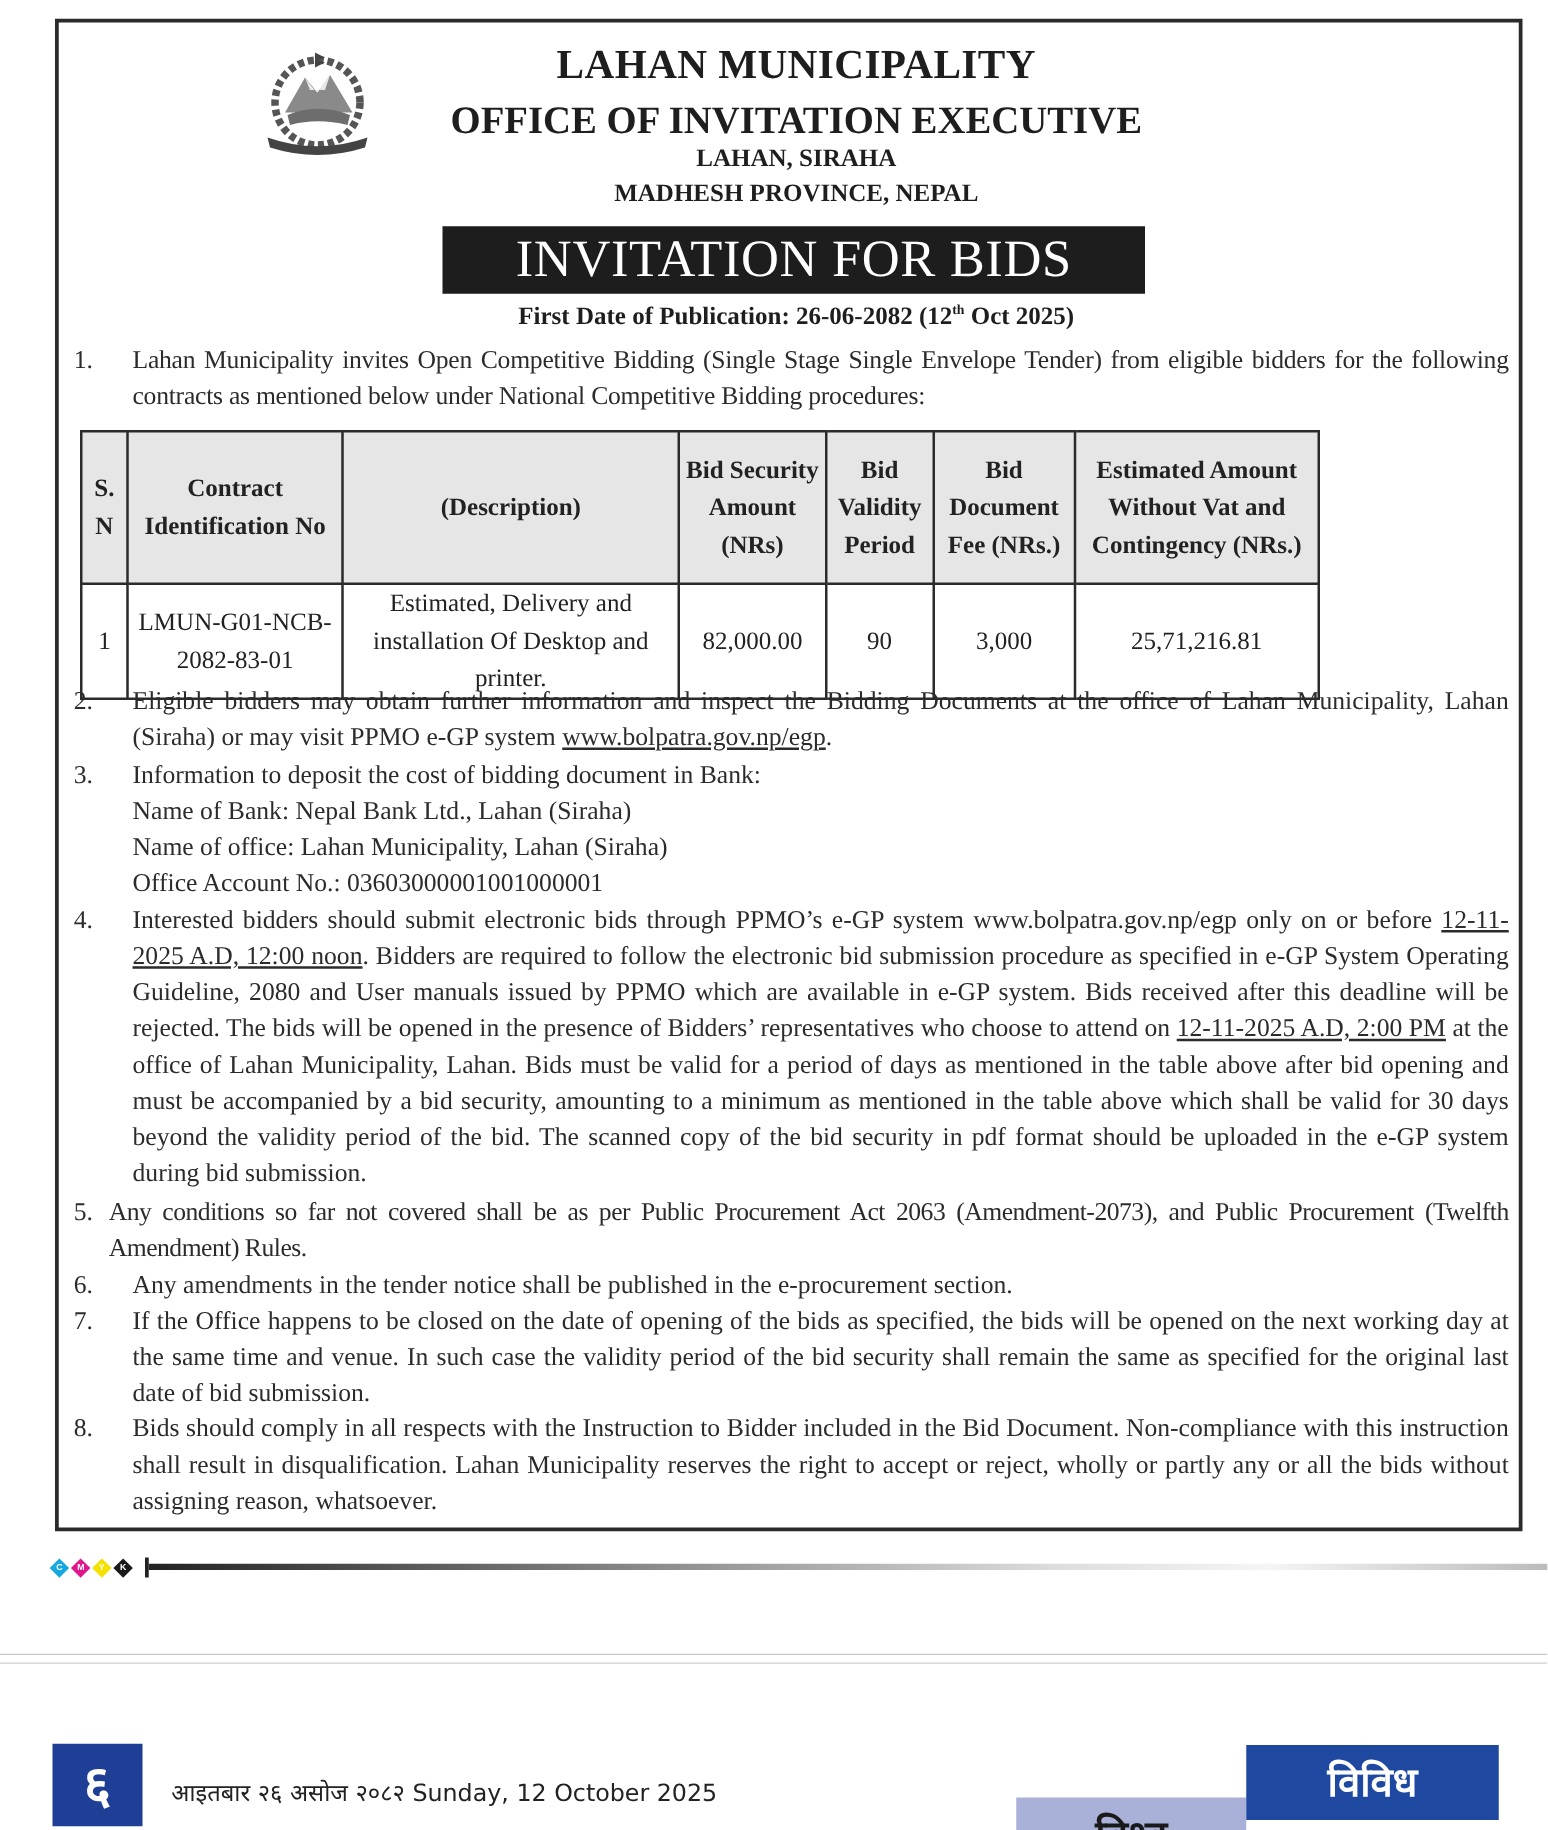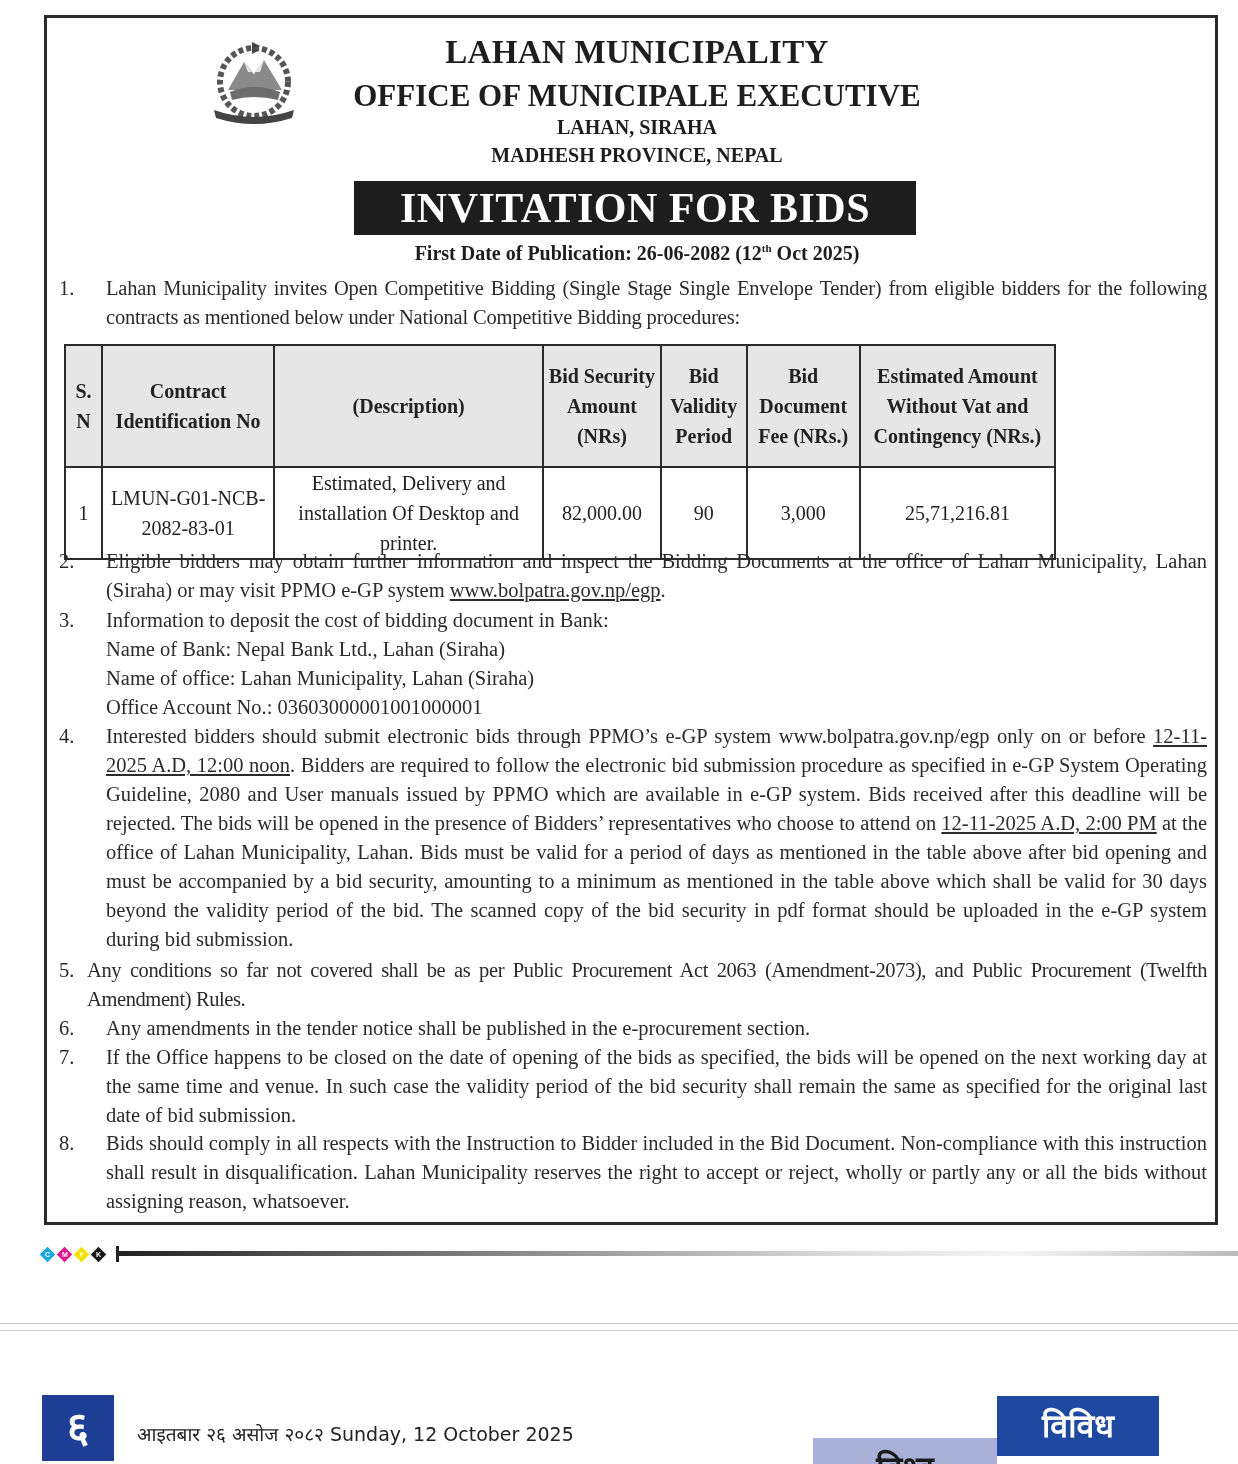--- a/index.html
+++ b/index.html
@@ -4,21 +4,21 @@
 <style>
   html, body { margin:0; padding:0; background:#ffffff; }
   body { width:1238px; height:1464px; position:relative; overflow:hidden; font-family:"Liberation Serif", "DejaVu Serif", serif; color:#222; }
   .notice { position:absolute; left:44px; top:15px; width:1174px; height:1210px; border:3px solid #2a2a2a; box-sizing:border-box; }
   .emblem { position:absolute; left:153px; top:20px; width:108px; height:86px; }
   .hdr { position:absolute; left:0; width:100%; text-align:center; font-weight:bold; color:#1e1e1e; }
   .h1 { top:16px; font-size:33px; left:200px; width:780px; letter-spacing:0.3px; }
   .h2 { top:60px; font-size:31px; left:200px; width:780px; }
   .h3 { top:98px; font-size:20px; left:200px; width:780px; }
   .h4 { top:126px; font-size:20px; left:200px; width:780px; }
-  .banner { position:absolute; left:307px; top:163px; width:562px; height:54px; background:#1d1d1d; color:#fff; font-weight:bold; font-size:42px; text-align:center; line-height:54px; letter-spacing:0.5px; }
+  .banner { position:absolute; left:307px; top:163px; width:562px; height:54px; background:#1d1d1d; color:#fff; font-weight:normal; font-size:42px; text-align:center; line-height:54px; letter-spacing:0.5px; }
   .pubdate { position:absolute; left:200px; width:780px; top:224px; text-align:center; font-weight:bold; font-size:20px; color:#1e1e1e; }
   .pubdate sup { font-size:11px; }
   .para { position:absolute; left:12px; width:1148px; font-size:20.5px; line-height:29px; color:#2b2b2b; text-align:justify; }
   .para .num { position:absolute; left:0; top:0; width:40px; }
   .para .body { margin-left:47px; display:block; }
   .p1 { top:256px; }
   .p1 .body { letter-spacing:-0.2px; }
   .bids-table { position:absolute; left:17px; top:326px; width:992px; border-collapse:collapse; font-size:20px; color:#222; }
   .bids-table th, .bids-table td { border:2px solid #2b2b2b; text-align:center; vertical-align:middle; padding:0 4px; line-height:30px; }
   .bids-table th { background:#e6e6e6; font-weight:bold; height:120px; }
@@ -36,38 +36,38 @@
   .cmyk { position:absolute; left:42px; top:1246px; height:16px; display:flex; align-items:center; }
   .dia { width:11px; height:11px; transform:rotate(45deg); margin-right:6px; display:flex; align-items:center; justify-content:center; }
   .dia span { transform:rotate(-45deg); font-size:7px; color:#fff; font-family:"Liberation Sans", sans-serif; font-weight:bold; }
   .bar-tick { position:absolute; left:116px; top:1246px; width:3px; height:16px; background:#222; }
   .bar-line { position:absolute; left:119px; top:1251px; width:1119px; height:5px; background:linear-gradient(to right, #222 0%, #888 35%, #ddd 65%, #f5f5f5 80%, #bbb 100%); }
   .sep1 { position:absolute; left:0; top:1323px; width:1238px; height:1px; background:#c8c8c8; }
   .sep2 { position:absolute; left:0; top:1330px; width:1238px; height:1px; background:#d0d0d0; }
   .page-num { position:absolute; left:42px; top:1395px; width:72px; height:66px; background:#1f3f96; color:#fff; font-family:"DejaVu Sans", sans-serif; font-size:42px; font-weight:bold; text-align:center; line-height:66px; }
   .footer-date { position:absolute; left:137px; top:1421px; font-family:"DejaVu Sans", sans-serif; font-size:19px; color:#222; }
   .sec-vishwa { position:absolute; left:813px; top:1399px; width:184px; height:60px; background:#aab1d8; color:#1a1a1a; font-family:"DejaVu Sans", sans-serif; font-weight:bold; font-size:32px; text-align:center; line-height:60px;margin-top:39px; }
-  .sec-vividh { position:absolute; left:997px; top:1396px; width:162px; height:60px; background:#1f49a0; color:#fff; font-family:"DejaVu Sans", sans-serif; font-weight:bold; font-size:32px; text-align:center; line-height:60px; }
+  .sec-vividh { position:absolute; left:997px; top:1396px; width:202px; height:60px; background:#1f49a0; color:#fff; font-family:"DejaVu Sans", sans-serif; font-weight:bold; font-size:32px; text-align:center; line-height:60px; }
 </style>
 </head>
 <body>
 
 <div class="notice">
 
   <svg class="emblem" viewBox="0 0 108 86">
     <circle cx="54" cy="44" r="34" fill="none" stroke="#555" stroke-width="6" stroke-dasharray="5 3"></circle>
     <polygon points="28,52 44,24 54,36 64,22 82,52" fill="#8a8a8a"></polygon>
     <polygon points="44,24 50,32 54,36 58,30 64,22 60,34 48,34" fill="#e8e8e8"></polygon>
     <path d="M30 54 Q54 44 80 54 L78 62 Q54 56 32 62 Z" fill="#6d6d6d"></path>
     <polygon points="52,4 52,16 60,12 54,10 60,8" fill="#444"></polygon>
     <path d="M14 72 Q54 86 94 72 L92 80 Q54 92 16 80 Z" fill="#444"></path>
   </svg>
 
   <div class="hdr h1">LAHAN MUNICIPALITY</div>
-  <div class="hdr h2">OFFICE OF MUNICIPALE EXECUTIVE</div>
+  <div class="hdr h2">OFFICE OF INVITATION EXECUTIVE</div>
   <div class="hdr h3">LAHAN, SIRAHA</div>
   <div class="hdr h4">MADHESH PROVINCE, NEPAL</div>
 
   <div class="banner">INVITATION FOR BIDS</div>
 
   <div class="pubdate"><span>First Date of Publication: 26-06-2082 (12</span><sup>th</sup><span> Oct 2025)</span></div>
 
   <div class="para p1">
     <span class="num">1.</span>
     <span class="body">Lahan Municipality invites Open Competitive Bidding (Single Stage Single Envelope Tender) from eligible bidders for the following contracts as mentioned below under National Competitive Bidding procedures:</span>

